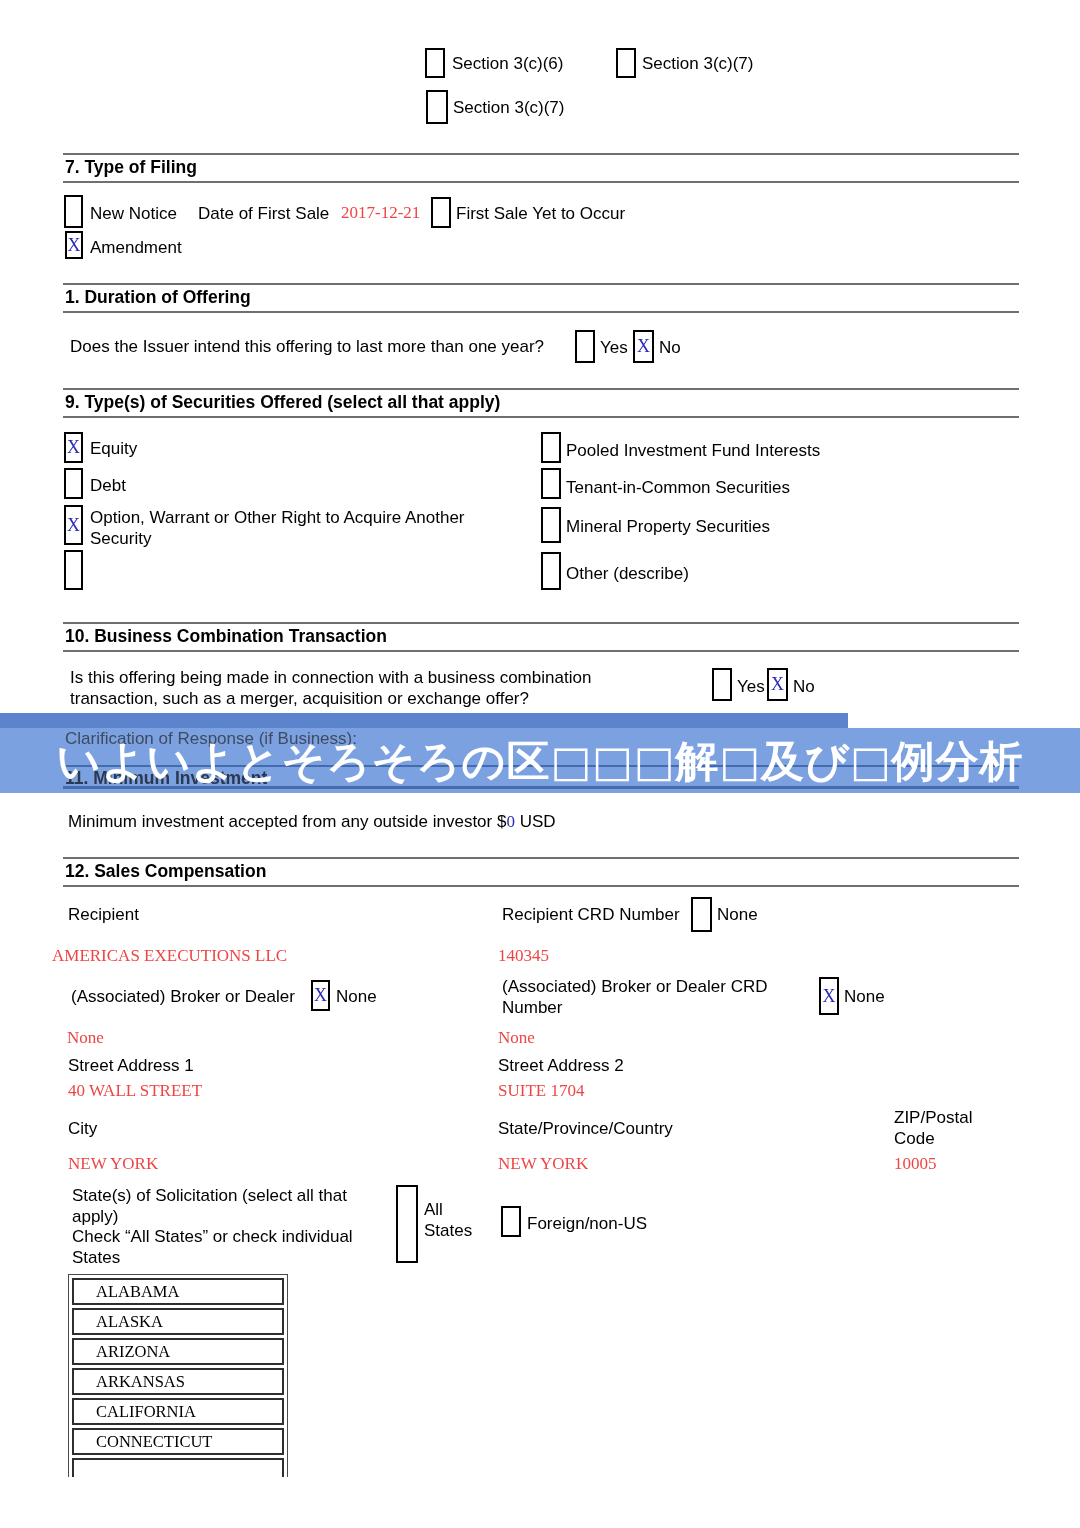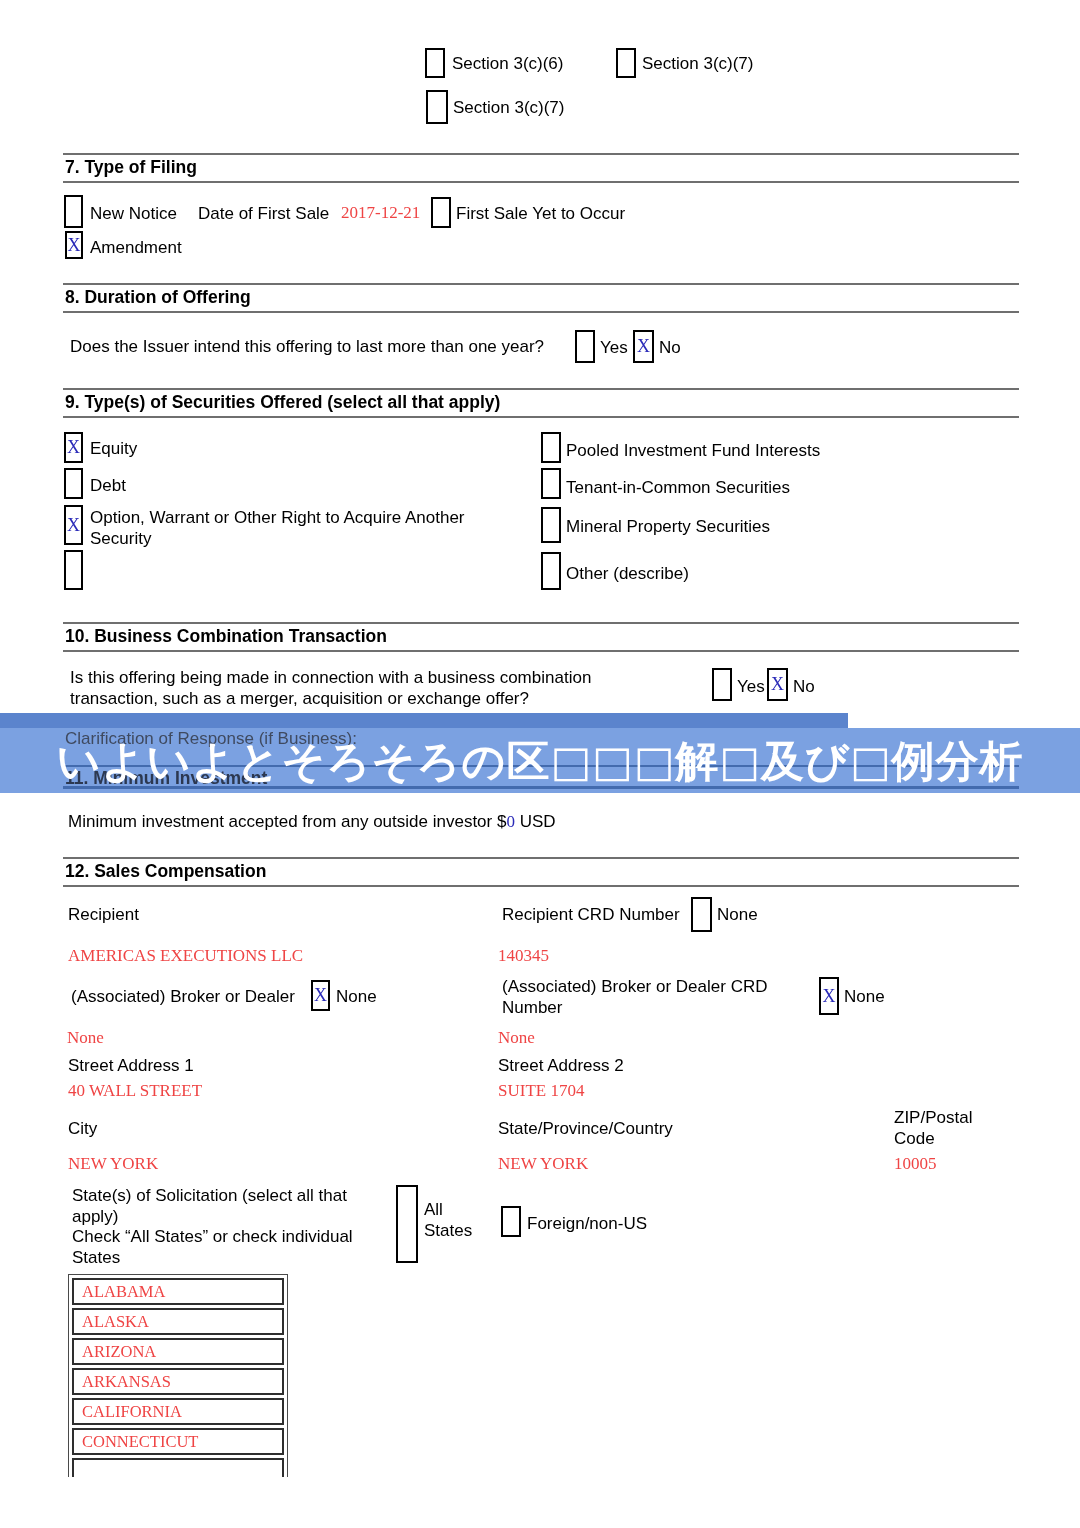--- a/index.html
+++ b/index.html
@@ -19,21 +19,21 @@
   .banner-dark{position:absolute;left:0;top:713px;width:848px;height:16px;background:#5b84cd;}
   .banner-main{position:absolute;left:0;top:728px;width:1080px;height:65px;background:#7ba1e1;}
   .banner-text{position:absolute;left:50%;top:737px;transform:translateX(-50%);
        color:#ffffff;font-weight:bold;font-size:43px;line-height:48px;white-space:nowrap;
        font-family:"DejaVu Sans","Liberation Sans",sans-serif;letter-spacing:1px;}
   .clar{position:absolute;left:65px;top:729px;font-size:17px;color:#3f4a60;white-space:nowrap;}
   .hdr11{position:absolute;left:65px;top:768px;font-weight:bold;font-size:17.5px;color:#2c3850;white-space:nowrap;}
   .states-box{position:absolute;left:68px;top:1274px;width:220px;height:203px;
        border:1px solid #4a4a4a;border-bottom:none;overflow:hidden;box-sizing:border-box;}
   .state-row{border:2px solid #2e2e2e;height:23px;margin:3px;display:flex;align-items:center;
-       padding-left:8px;font-family:"Liberation Serif",serif;font-size:16.5px;color:#ef4444;}
+       padding-left:22px;font-family:"Liberation Serif",serif;font-size:16.5px;color:#000000;}
 </style>
 </head>
 <body>
 
 <div class="page">
 
   <div class="cb" style="left:425px;top:48px;width:20px;height:30px"></div>
   <div class="lbl" style="left:452px;top:53px">Section 3(c)(6)</div>
   <div class="cb" style="left:616px;top:48px;width:20px;height:30px"></div>
   <div class="lbl" style="left:642px;top:53px">Section 3(c)(7)</div>
@@ -43,21 +43,21 @@
   <div class="hdr" style="top:153px">7. Type of Filing</div>
   <div class="cb" style="left:64px;top:195px;width:19px;height:33px"></div>
   <div class="lbl" style="left:90px;top:203px">New Notice</div>
   <div class="lbl" style="left:198px;top:203px">Date of First Sale</div>
   <div class="val" style="left:341px;top:203px">2017-12-21</div>
   <div class="cb" style="left:431px;top:197px;width:20px;height:31px"></div>
   <div class="lbl" style="left:456px;top:203px">First Sale Yet to Occur</div>
   <div class="cb" style="left:65px;top:231px;width:18px;height:28px">X</div>
   <div class="lbl" style="left:90px;top:237px">Amendment</div>
 
-  <div class="hdr" style="top:283px">8. Duration of Offering</div>
+  <div class="hdr" style="top:283px">1. Duration of Offering</div>
   <div class="lbl" style="left:70px;top:336px">Does the Issuer intend this offering to last more than one year?</div>
   <div class="cb" style="left:575px;top:330px;width:20px;height:33px"></div>
   <div class="lbl" style="left:600px;top:337px">Yes</div>
   <div class="cb" style="left:633px;top:330px;width:21px;height:33px">X</div>
   <div class="lbl" style="left:659px;top:337px">No</div>
 
   <div class="hdr" style="top:388px">9. Type(s) of Securities Offered (select all that apply)</div>
   <div class="cb" style="left:64px;top:432px;width:19px;height:31px">X</div>
   <div class="lbl" style="left:90px;top:438px">Equity</div>
   <div class="cb" style="left:64px;top:468px;width:19px;height:31px"></div>
@@ -92,21 +92,21 @@
 
   <div class="lbl" style="left:68px;top:811px"><span>Minimum investment accepted from any outside investor</span><span> </span><span>$</span><span class="" style="font-family:'Liberation Serif',serif;color:#2a2ab8">0</span><span> </span><span>USD</span></div>
 
   <div class="hdr" style="top:857px">12. Sales Compensation</div>
 
   <div class="lbl" style="left:68px;top:904px">Recipient</div>
   <div class="lbl" style="left:502px;top:904px">Recipient CRD Number</div>
   <div class="cb" style="left:691px;top:897px;width:21px;height:35px"></div>
   <div class="lbl" style="left:717px;top:904px">None</div>
 
-  <div class="val" style="left:68px;top:946px">AMERICAS EXECUTIONS LLC</div>
+  <div class="val" style="left:52px;top:946px">AMERICAS EXECUTIONS LLC</div>
   <div class="val" style="left:498px;top:946px">140345</div>
 
   <div class="lbl" style="left:71px;top:986px">(Associated) Broker or Dealer</div>
   <div class="cb" style="left:311px;top:980px;width:19px;height:31px">X</div>
   <div class="lbl" style="left:336px;top:986px">None</div>
   <div class="lbl wrap" style="left:502px;top:976px;width:320px;white-space:normal">(Associated) Broker or Dealer CRD Number</div>
   <div class="cb" style="left:819px;top:977px;width:20px;height:38px">X</div>
   <div class="lbl" style="left:844px;top:986px">None</div>
 
   <div class="val" style="left:67px;top:1028px">None</div>

